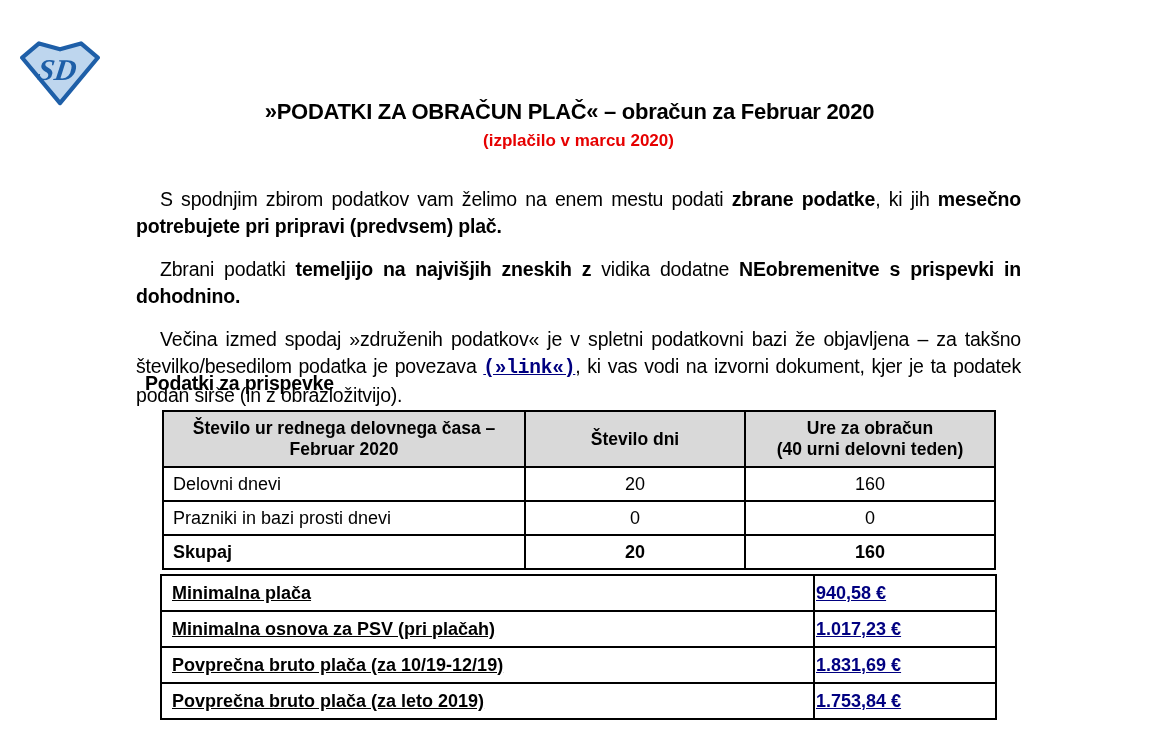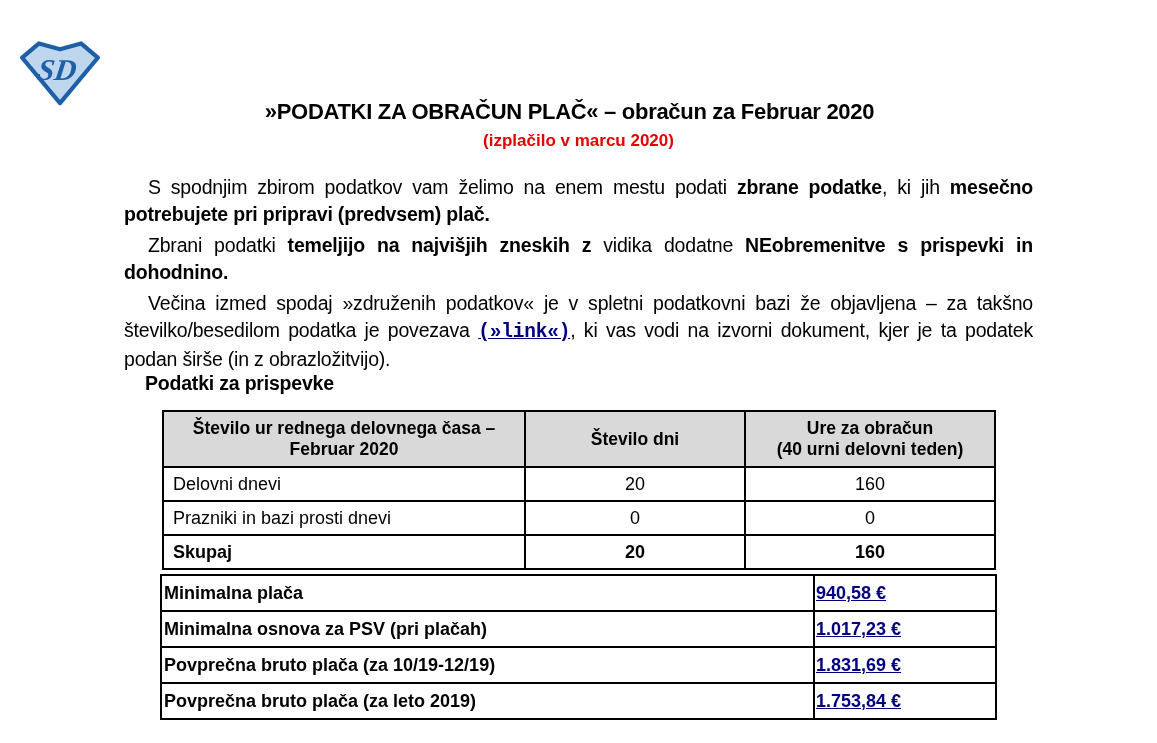--- a/index.html
+++ b/index.html
@@ -23,21 +23,21 @@
     position:absolute; left:0; top:131px; width:1157px;
     text-align:center; font-size:17px; font-weight:bold;
     color:#e60000;
   }
   
   .content {
     position:absolute; left:120px; top:170px; width:917px;
     font-size:19.5px; line-height:27px; text-align:justify;
     letter-spacing:-0.2px;
   }
-  .content p { margin:4px; text-indent:24px; }
+  .content p { margin:16px; text-indent:24px; }
   .navy-link {
     color:#000080; font-weight:bold; text-decoration:underline; cursor:pointer;font-family:Liberation Mono, monospace;
   }
   .section-heading {
     position:absolute; left:145px; top:372px;
     font-size:19.5px; font-weight:bold; letter-spacing:-0.2px;
   }
   
   table { border-collapse:collapse; table-layout:fixed; }
   td, th { border:2px solid #000; font-size:18px; overflow:hidden; }
@@ -45,21 +45,21 @@
   .hours-table th {
     background:#d9d9d9; font-weight:bold; font-size:17.5px;
     text-align:center; height:50px; line-height:21px; padding:2px 4px;
   }
   .hours-table td { height:32px; padding:0 0; }
   .hours-table td.label { text-align:left; padding-left:9px; }
   .hours-table td.num { text-align:center; }
   .hours-table tr.bold-row td { font-weight:bold; }
   .amounts-table { position:absolute; left:160px; top:574px; width:835px; }
   .amounts-table td { height:32px; }
-  .amounts-table td.label { font-weight:bold; text-align:left; padding-left:2px; }
+  .amounts-table td.label { font-weight:bold; text-align:left; padding-left:10px;text-decoration:underline; }
   .amounts-table td.value { text-align:left; padding-right:12px; }
   .amount-link {
     color:#000080; font-weight:bold; text-decoration:underline; cursor:pointer;
   }
 </style>
 </head>
 <body>
 
 <div class="page">
 

